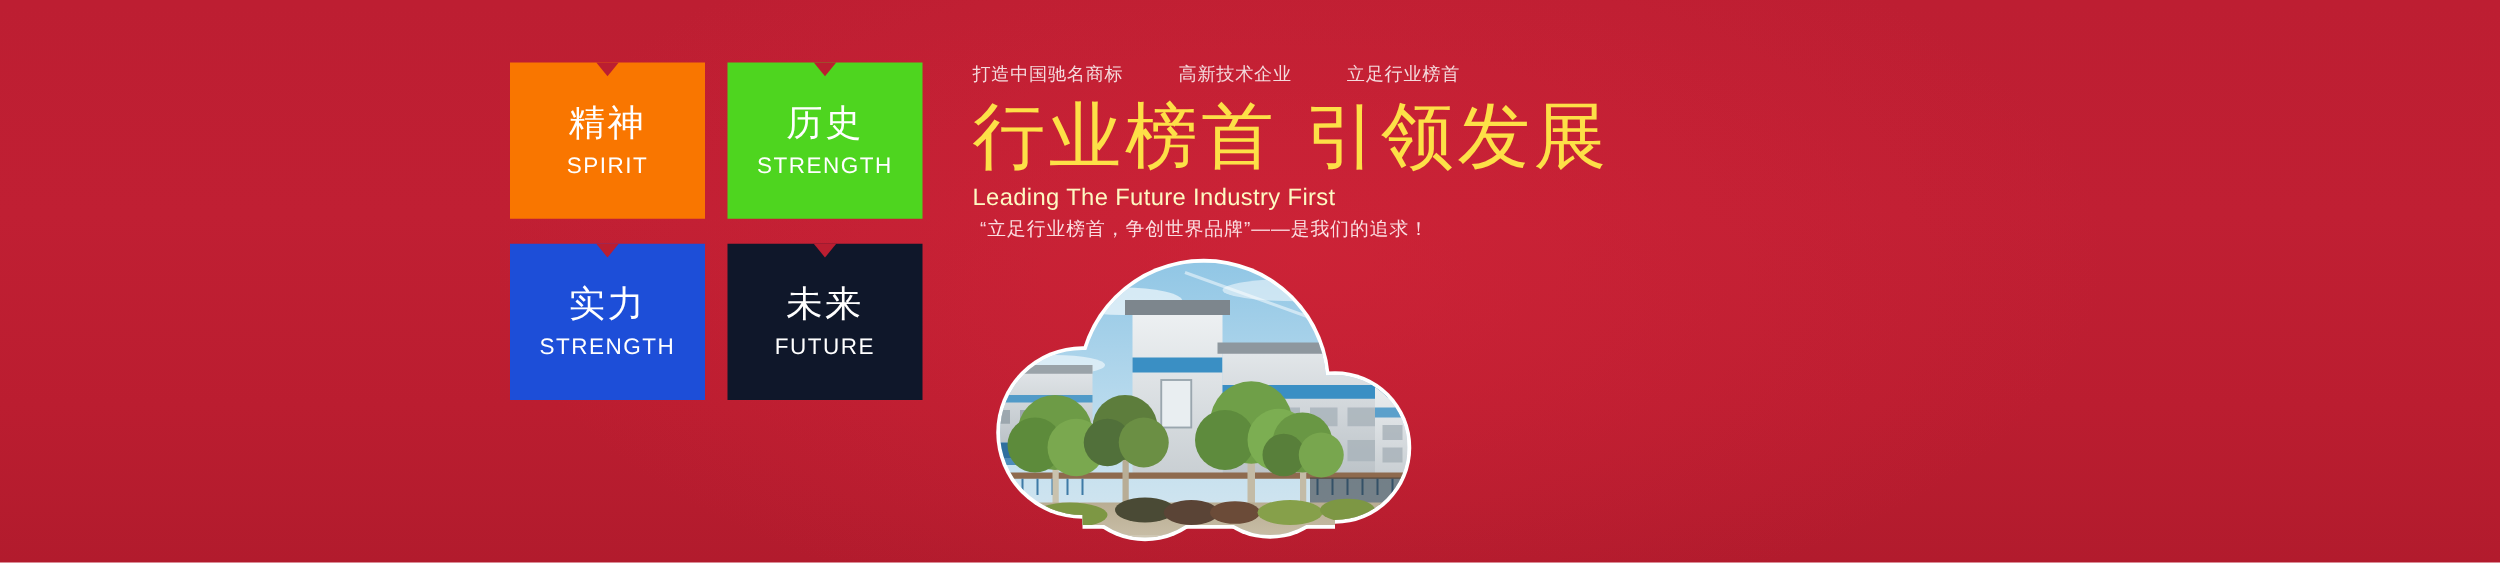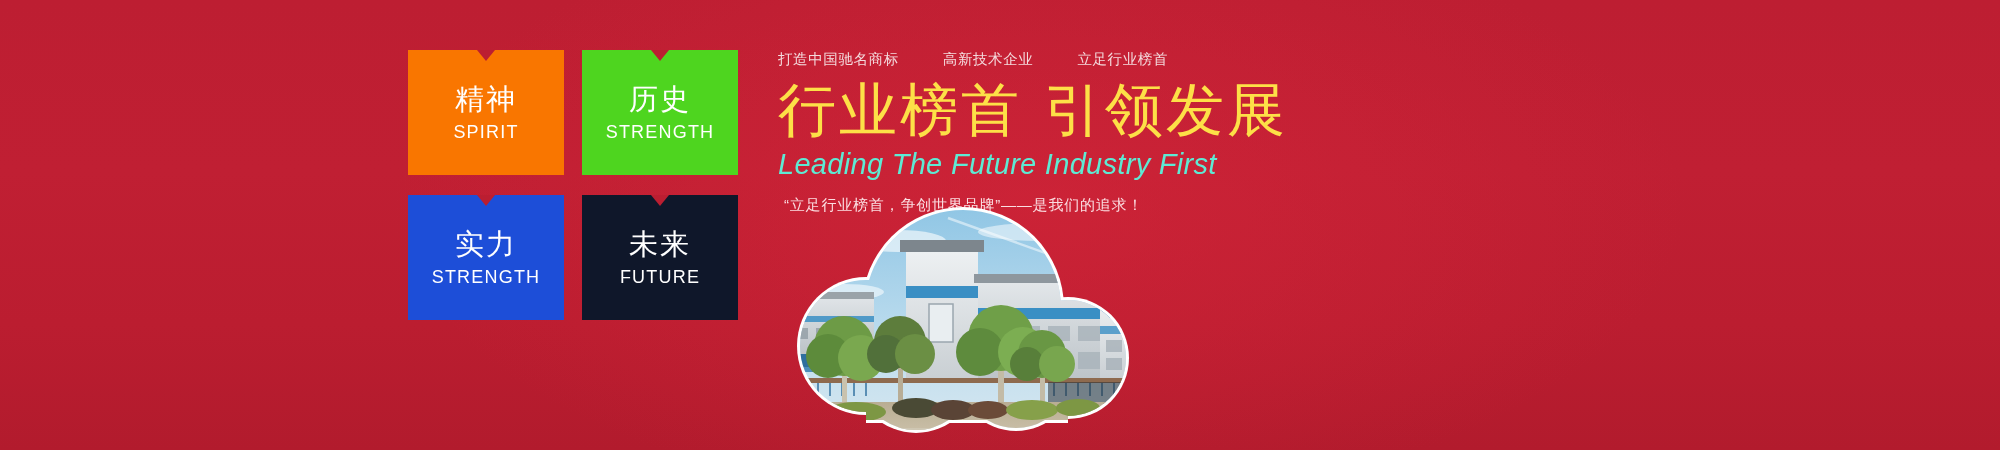--- a/index.html
+++ b/index.html
@@ -99,29 +99,28 @@
     font-size: 58px;
     font-weight: 400;
     letter-spacing: 3px;
     line-height: 1.08;
     white-space: nowrap;
   }
   #headline .gap { display: inline-block; width: 22px; }
 
   #subtitle {
     margin-top: 6px;
-    color: #5eead4;
-    font-size: 29px;
+    color: #fef9c3;
+    font-size: 19px;
     font-weight: 400;
     letter-spacing: 0.3px;
     white-space: nowrap;
-    font-style: italic;
   }
   #quote {
-    margin-top: 15px;
+    margin-top: 4px;
     margin-left: 6px;
     color: #fbdde1;
     font-size: 15px;
     letter-spacing: 0.8px;
     white-space: nowrap;
   }
 
   
   #cloud {
     position: absolute;

